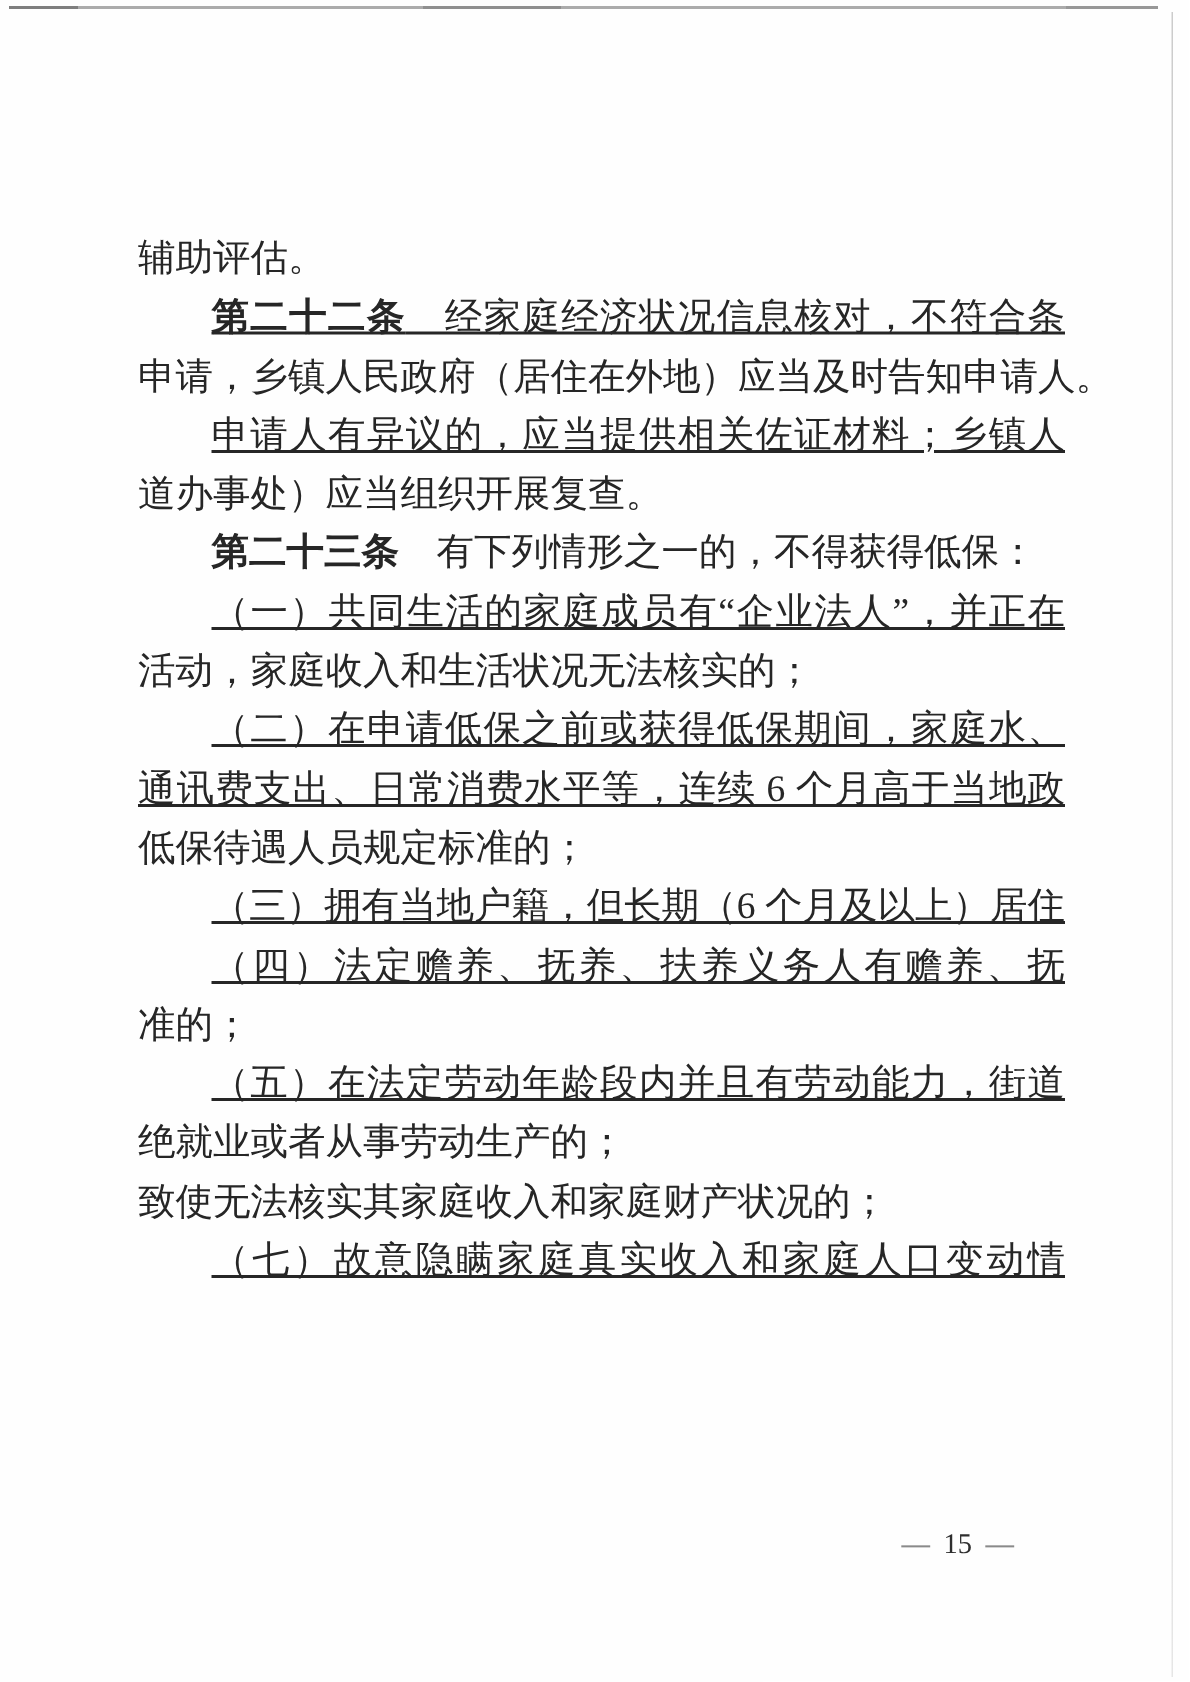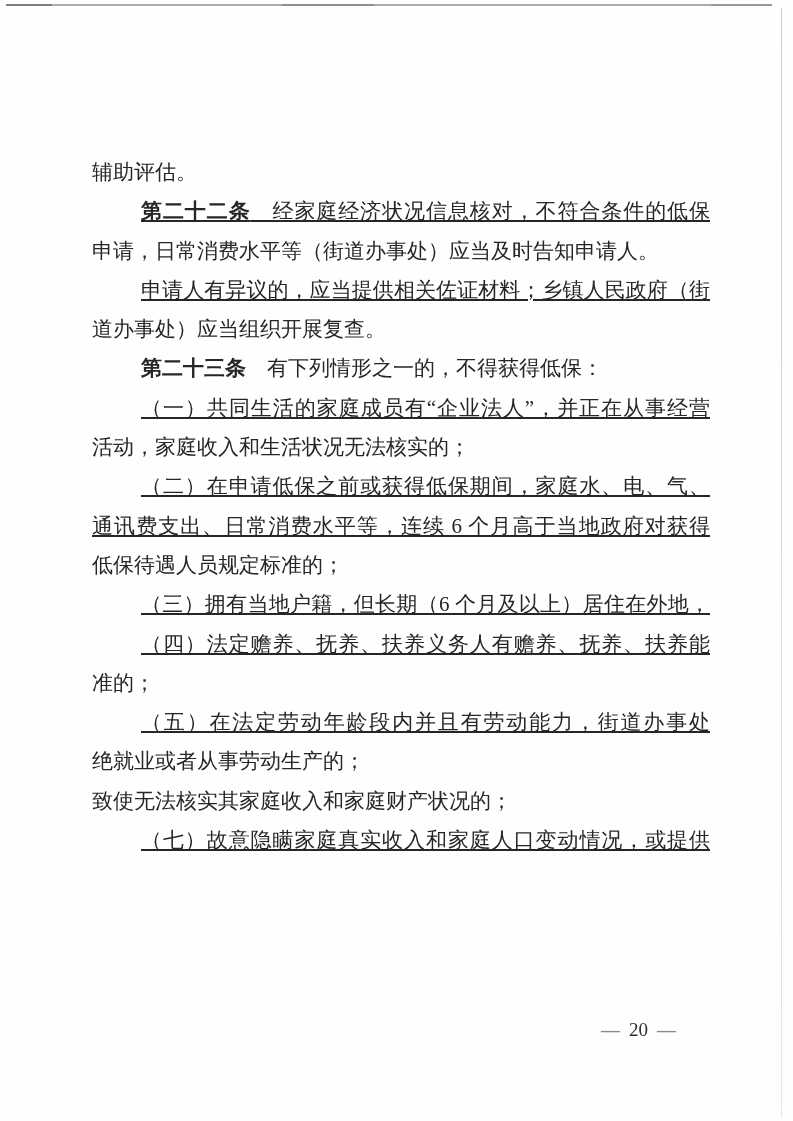--- a/index.html
+++ b/index.html
@@ -37,21 +37,21 @@
     height: 1110px;
     background: linear-gradient(to bottom, #cccccc 0%, #d8d8d8 40%, #e6e6e6 100%);
   }
   
   .doc-body {
     position: absolute;
     left: 92px;
     top: 153px;
     width: 618px;
     color: #262626;
-    font-size: 21px;
+    font-size: 25px;
   }
   .line {
     height: 39.3px;
     line-height: 39.3px;
     white-space: nowrap;
   }
   .line.fill {
     white-space: normal;
     text-align: justify;
     text-align-last: justify;
@@ -87,36 +87,36 @@
 </head>
 <body>
 
 <div class="page">
   <div class="top-line"></div>
   <div class="right-line"></div>
 
   <div class="doc-body">
       <div class="line"><span>辅助评估。</span></div>
       <div class="line indent fill"><span class="bold">第二十二条</span><span>　经家庭经济状况信息核对，不符合条件的低保</span></div>
-      <div class="line"><span>申请，日常消费水平等（街道办事处）应当及时告知申请人。</span></div>
+      <div class="line"><span>申请，乡镇人民政府（居住在外地）应当及时告知申请人。</span></div>
       <div class="line indent fill"><span>申请人有异议的，应当提供相关佐证材料；乡镇人民政府（街</span></div>
       <div class="line"><span>道办事处）应当组织开展复查。</span></div>
       <div class="line indent"><span class="bold">第二十三条</span><span>　有下列情形之一的，不得获得低保：</span></div>
       <div class="line indent fill"><span>（一）共同生活的家庭成员有“企业法人”，并正在从事经营</span></div>
       <div class="line"><span>活动，家庭收入和生活状况无法核实的；</span></div>
       <div class="line indent fill"><span>（二）在申请低保之前或获得低保期间，家庭水、电、气、</span></div>
       <div class="line fill"><span>通讯费支出、日常消费水平等，连续 6 个月高于当地政府对获得</span></div>
       <div class="line"><span>低保待遇人员规定标准的；</span></div>
       <div class="line indent fill"><span>（三）拥有当地户籍，但长期（6 个月及以上）居住在外地，</span></div>
       <div class="line indent fill"><span>（四）法定赡养、抚养、扶养义务人有赡养、抚养、扶养能</span></div>
       <div class="line"><span>准的；</span></div>
       <div class="line indent fill"><span>（五）在法定劳动年龄段内并且有劳动能力，街道办事处</span></div>
       <div class="line"><span>绝就业或者从事劳动生产的；</span></div>
       <div class="line"><span>致使无法核实其家庭收入和家庭财产状况的；</span></div>
       <div class="line indent fill"><span>（七）故意隐瞒家庭真实收入和家庭人口变动情况，或提供</span></div>
     </div>
 
   <div class="page-num">
     <span class="dash">—</span>
-    <span class="num">20</span>
+    <span class="num">15</span>
     <span class="dash">—</span>
   </div>
 </div>
 
 </body></html>

